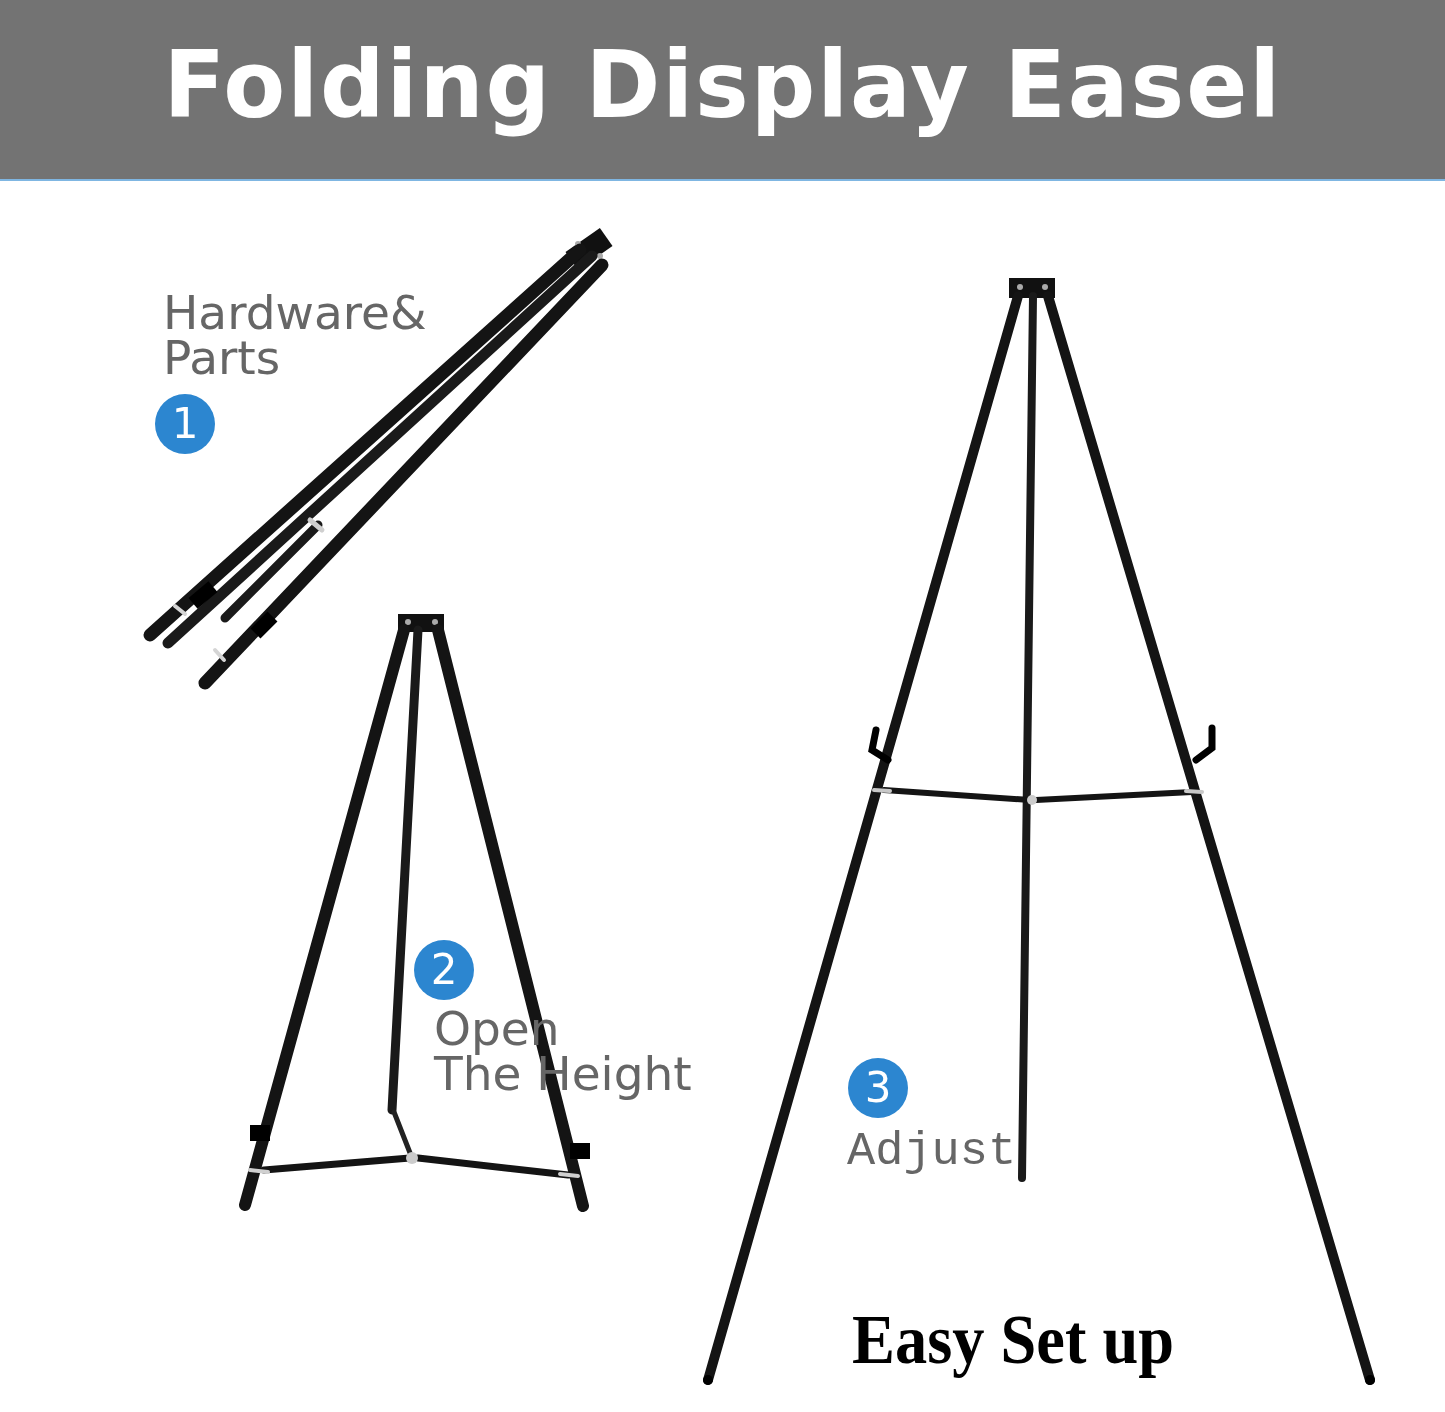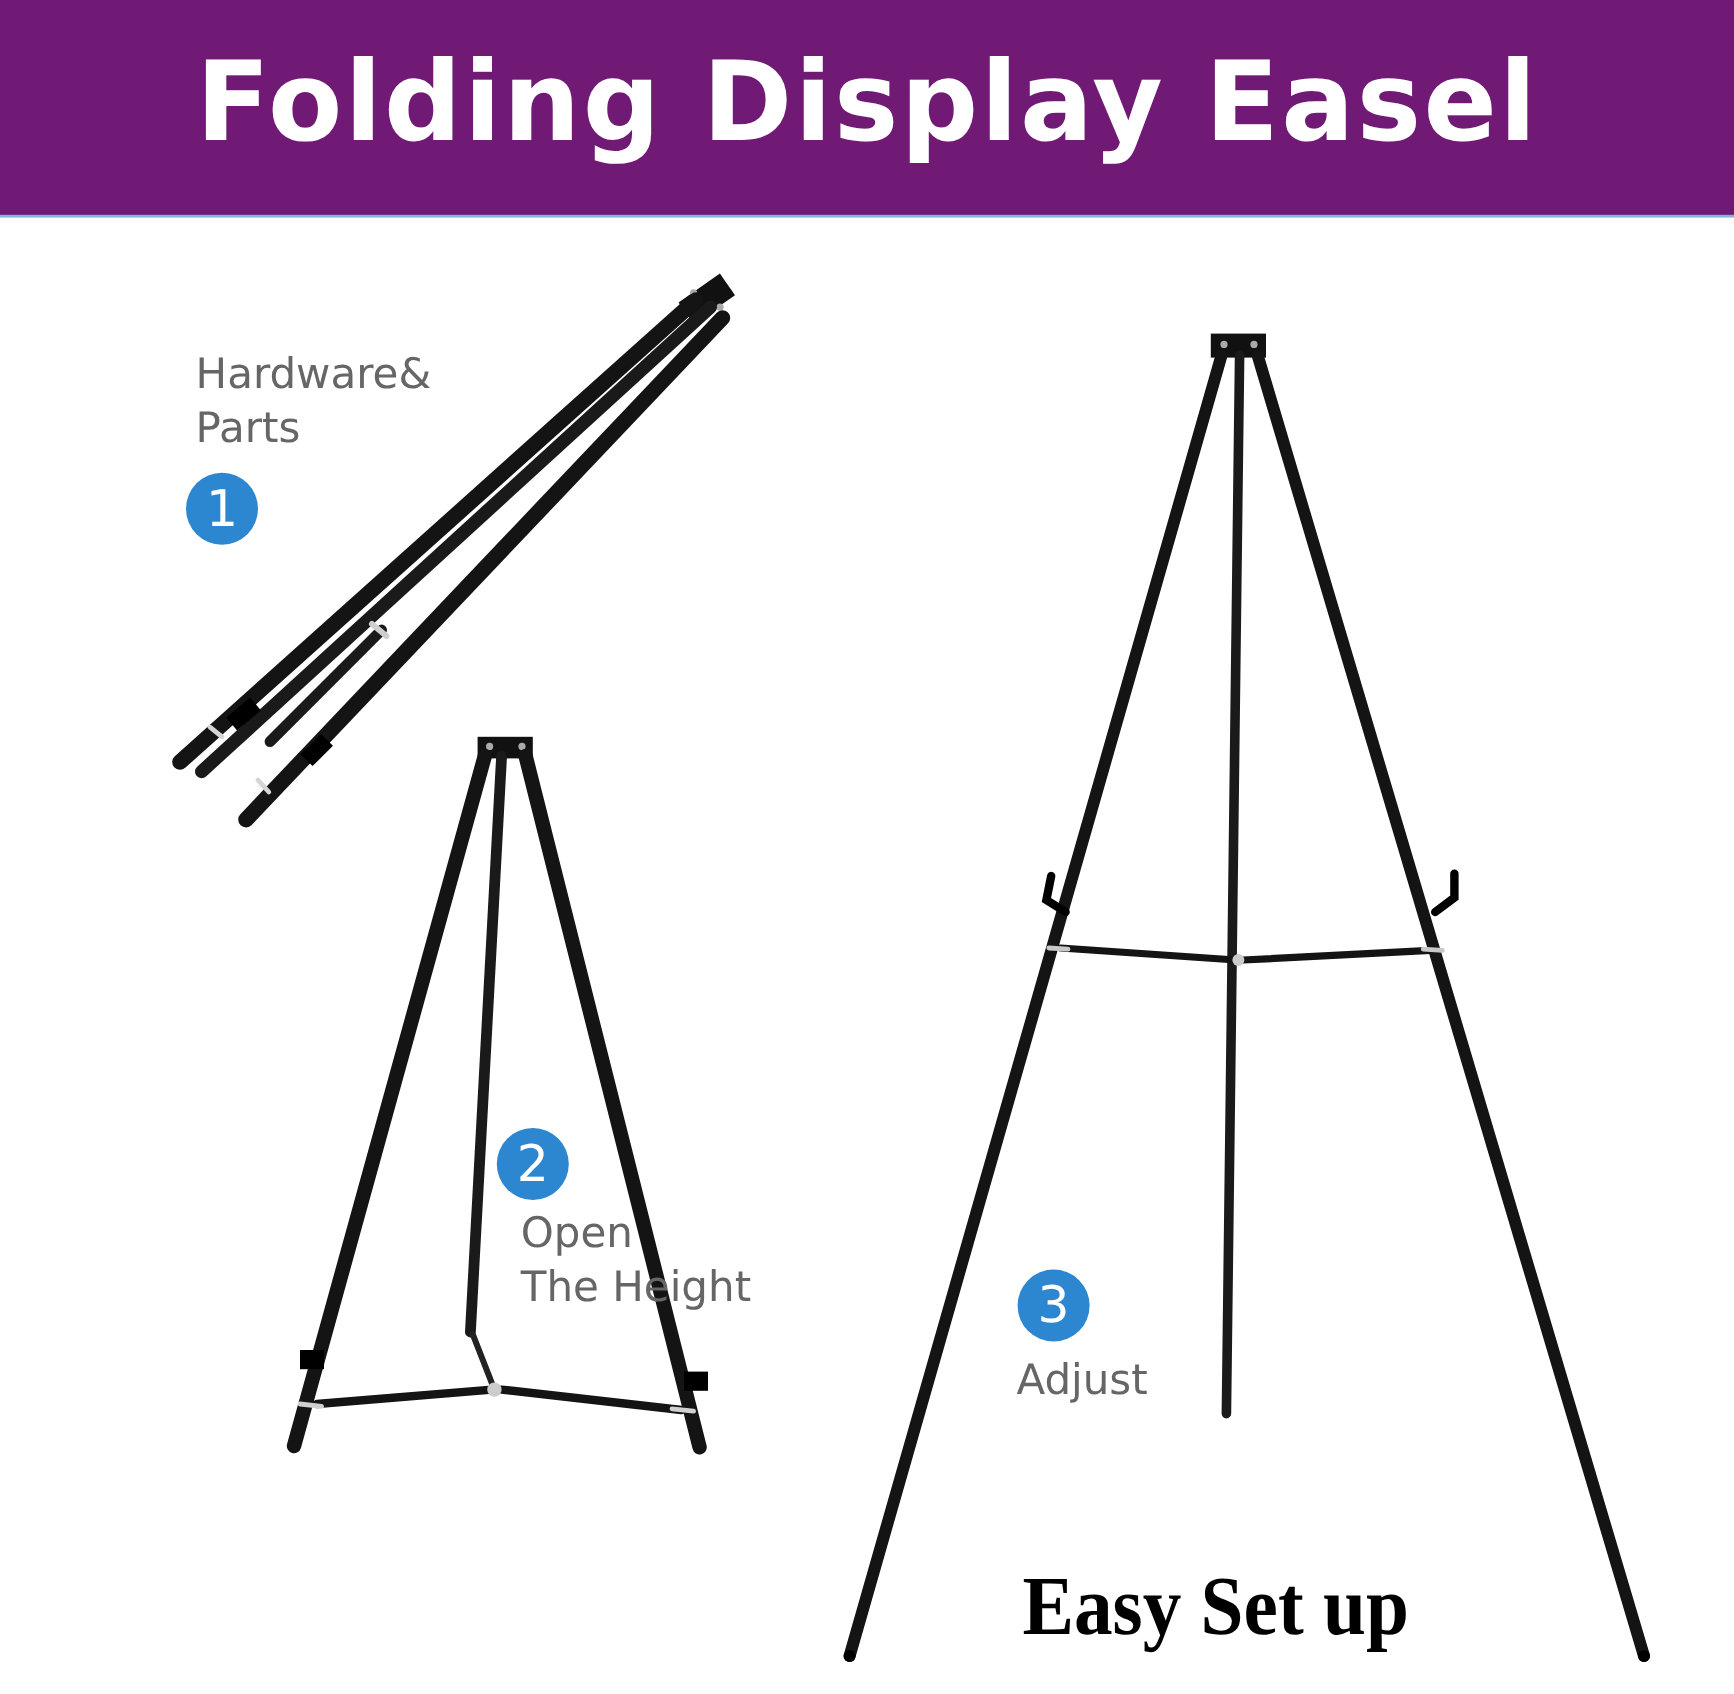--- a/index.html
+++ b/index.html
@@ -12,21 +12,21 @@
       height: 1412px;
       position: relative;
       overflow: hidden;
       font-family: "DejaVu Sans", sans-serif;
     }
     .banner {
       position: absolute;
       left: 0; top: 0;
       width: 1445px;
       height: 179px;
-      background: #701a75;
+      background: #737373;
       border-bottom: 2px solid #7fb6e2;
       display: flex;
       align-items: center;
       justify-content: center;
     }
     .banner-title {
       color: #ffffff;
       font-family: "DejaVu Sans", sans-serif;
       font-weight: bold;
       font-size: 92px;
@@ -38,21 +38,21 @@
     .scene {
       position: absolute;
       left: 0; top: 0;
       width: 1445px;
       height: 1412px;
     }
     .step-label {
       position: absolute;
       color: #666666;
       font-family: "DejaVu Sans", sans-serif;
-      font-size: 35px;
+      font-size: 47px;
       line-height: 45px;
       white-space: nowrap;
     }
     .step-label div { display: block; }
     .step-badge {
       position: absolute;
       width: 60px;
       height: 60px;
       border-radius: 50%;
       background: #2c86d0;
@@ -144,19 +144,19 @@
   </div>
   <div class="step-badge" style="left:155px; top:394px;">1</div>
 
   <div class="step-badge" style="left:414px; top:940px;">2</div>
   <div class="step-label" style="left:420px; top:1006px;margin-left:14px;">
     <div>Open</div>
     <div>The Height</div>
   </div>
 
   <div class="step-badge" style="left:848px; top:1058px;">3</div>
-  <div class="step-label" style="left:847px; top:1129px;">
+  <div class="step-label" style="left:847px; top:1129px;font-family:Liberation Mono, monospace;">
     <div>Adjust</div>
   </div>
 
   <div class="tagline">Easy Set up</div>
 
 </div>
 
 </body></html>

